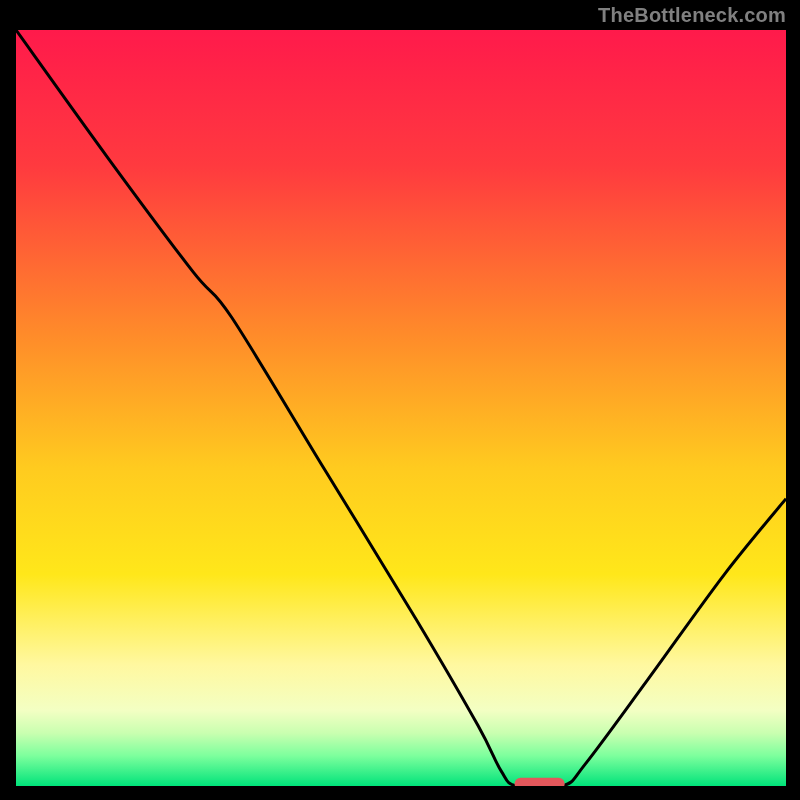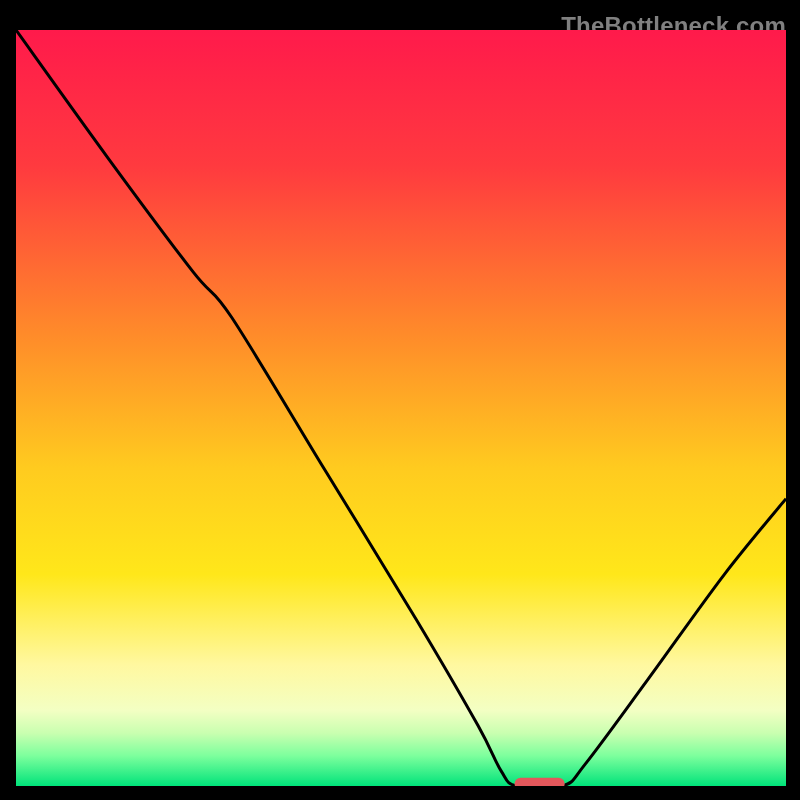--- a/index.html
+++ b/index.html
@@ -16,25 +16,24 @@
     top: 30px;
     width: 770px;
     height: 756px;
     background: #000;
   }
   .watermark {
     position: absolute;
     top: 4px;
     right: 14px;
     font-family: Arial, Helvetica, sans-serif;
-    font-size: 24px;
+    font-size: 20px;
     font-weight: 600;
     color: #808080;
     letter-spacing: 0.2px;
-    margin-top: 8px;
   }
   svg {
     display: block;
   }
 </style>
 </head>
 <body>
 
 <div class="watermark">TheBottleneck.com</div>
 

